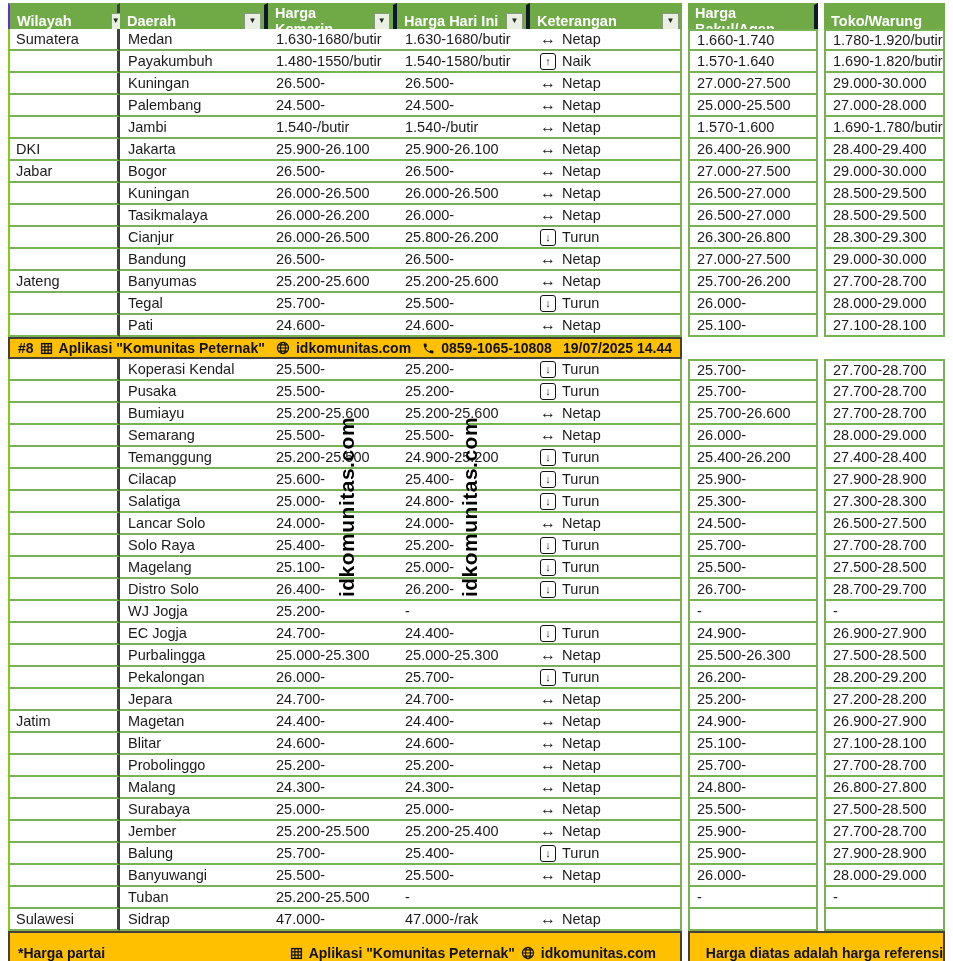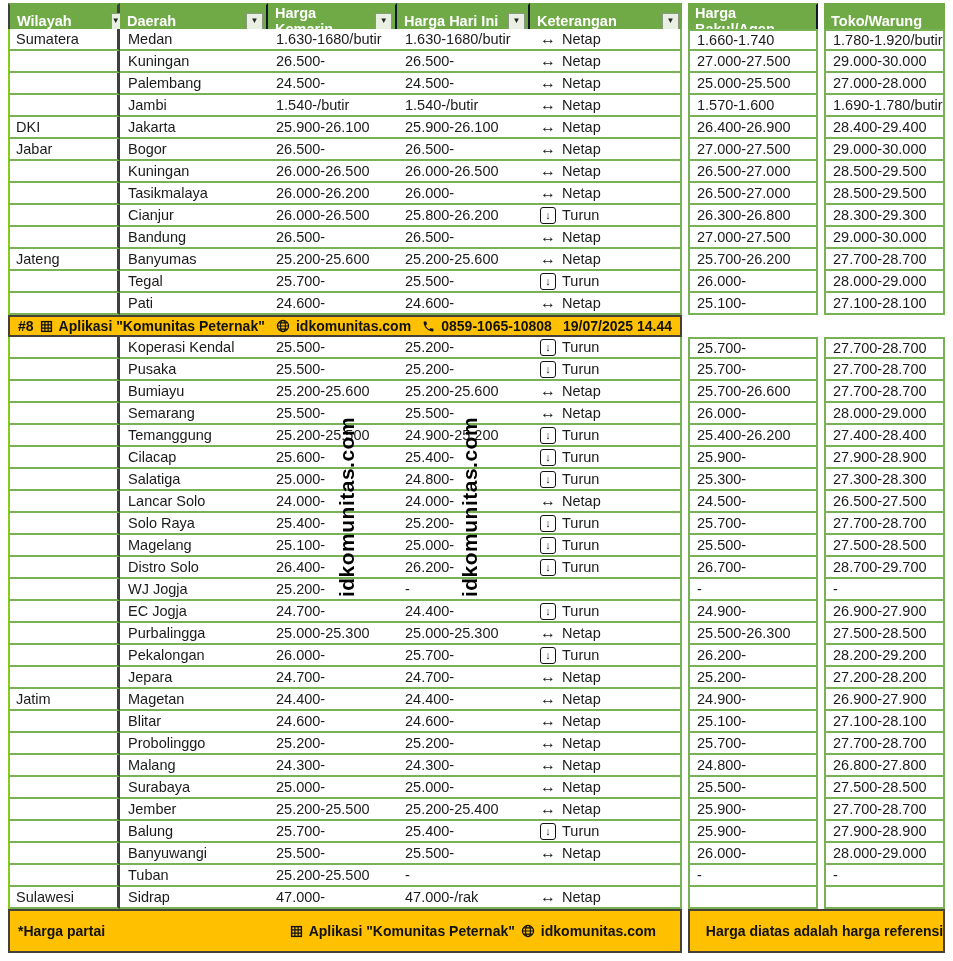--- a/index.html
+++ b/index.html
@@ -10,22 +10,22 @@
     --gh:#6faa46;      
     --or:#ffc000;      
     --dk:#474036;      
     --dark:#3f3f3f;    
     --cols:112px 148px 129px 133px 152px 6px 130px 6px 121px;
   }
   .grid{display:grid;grid-template-columns:var(--cols);}
   
   .hdr{height:26px;}
   .hcell{background:var(--gh);color:#fff;font-weight:bold;font-size:14.5px;display:flex;align-items:center;
-         padding:0 3px 0 7px;box-sizing:border-box;border-right:2px solid #0f172a;border-top:2px solid var(--gh);}
-  .hcell.hwil{border-left:2px solid #404040;border-right:3px solid var(--dark);gap:39px;}
+         padding:0 3px 0 7px;box-sizing:border-box;border-right:4px solid #0f172a;border-top:2px solid var(--gh);}
+  .hcell.hwil{border-left:2px solid #6d28d9;border-right:3px solid var(--dark);gap:39px;}
   .hgap{background:#fff;}
   .filter{margin-left:auto;width:17px;height:17px;background:#e9f0e3;border:1px solid #8a987f;
           display:flex;align-items:center;justify-content:center;padding:0;cursor:pointer;}
   .filter span{font-size:8px;color:#222;line-height:1;}
   
   .row{display:grid;grid-template-columns:var(--cols);height:22px;}
   .cell{box-sizing:border-box;display:flex;align-items:center;font-size:14.5px;white-space:nowrap;overflow:hidden;
         border-bottom:2.5px solid var(--g);padding-left:8px;background:#fff;}
   .wil{border-left:2px solid #84cc16;border-right:3px solid var(--dark);padding-left:6px;}
   .ket{border-right:2px solid var(--g);padding-left:10px;}
@@ -107,20 +107,34 @@
           <span class="ki">↔</span>
           <span>Netap</span>
         </div>
     <div class="gap"></div>
     <div class="cell boxed">1.660-1.740</div>
     <div class="gap"></div>
     <div class="cell boxed">1.780-1.920/butir</div>
   </div>
       <div class="row">
     <div class="cell wil"></div>
+    <div class="cell">Payakumbuh</div>
+    <div class="cell">1.480-1550/butir</div>
+    <div class="cell">1.540-1580/butir</div>
+    <div class="cell ket">
+          <span class="ki kb">↑</span>
+          <span>Naik</span>
+        </div>
+    <div class="gap"></div>
+    <div class="cell boxed">1.570-1.640</div>
+    <div class="gap"></div>
+    <div class="cell boxed">1.690-1.820/butir</div>
+  </div>
+      <div class="row">
+    <div class="cell wil"></div>
     <div class="cell">Kuningan</div>
     <div class="cell">26.500-</div>
     <div class="cell">26.500-</div>
     <div class="cell ket">
           <span class="ki">↔</span>
           <span>Netap</span>
         </div>
     <div class="gap"></div>
     <div class="cell boxed">27.000-27.500</div>
     <div class="gap"></div>

